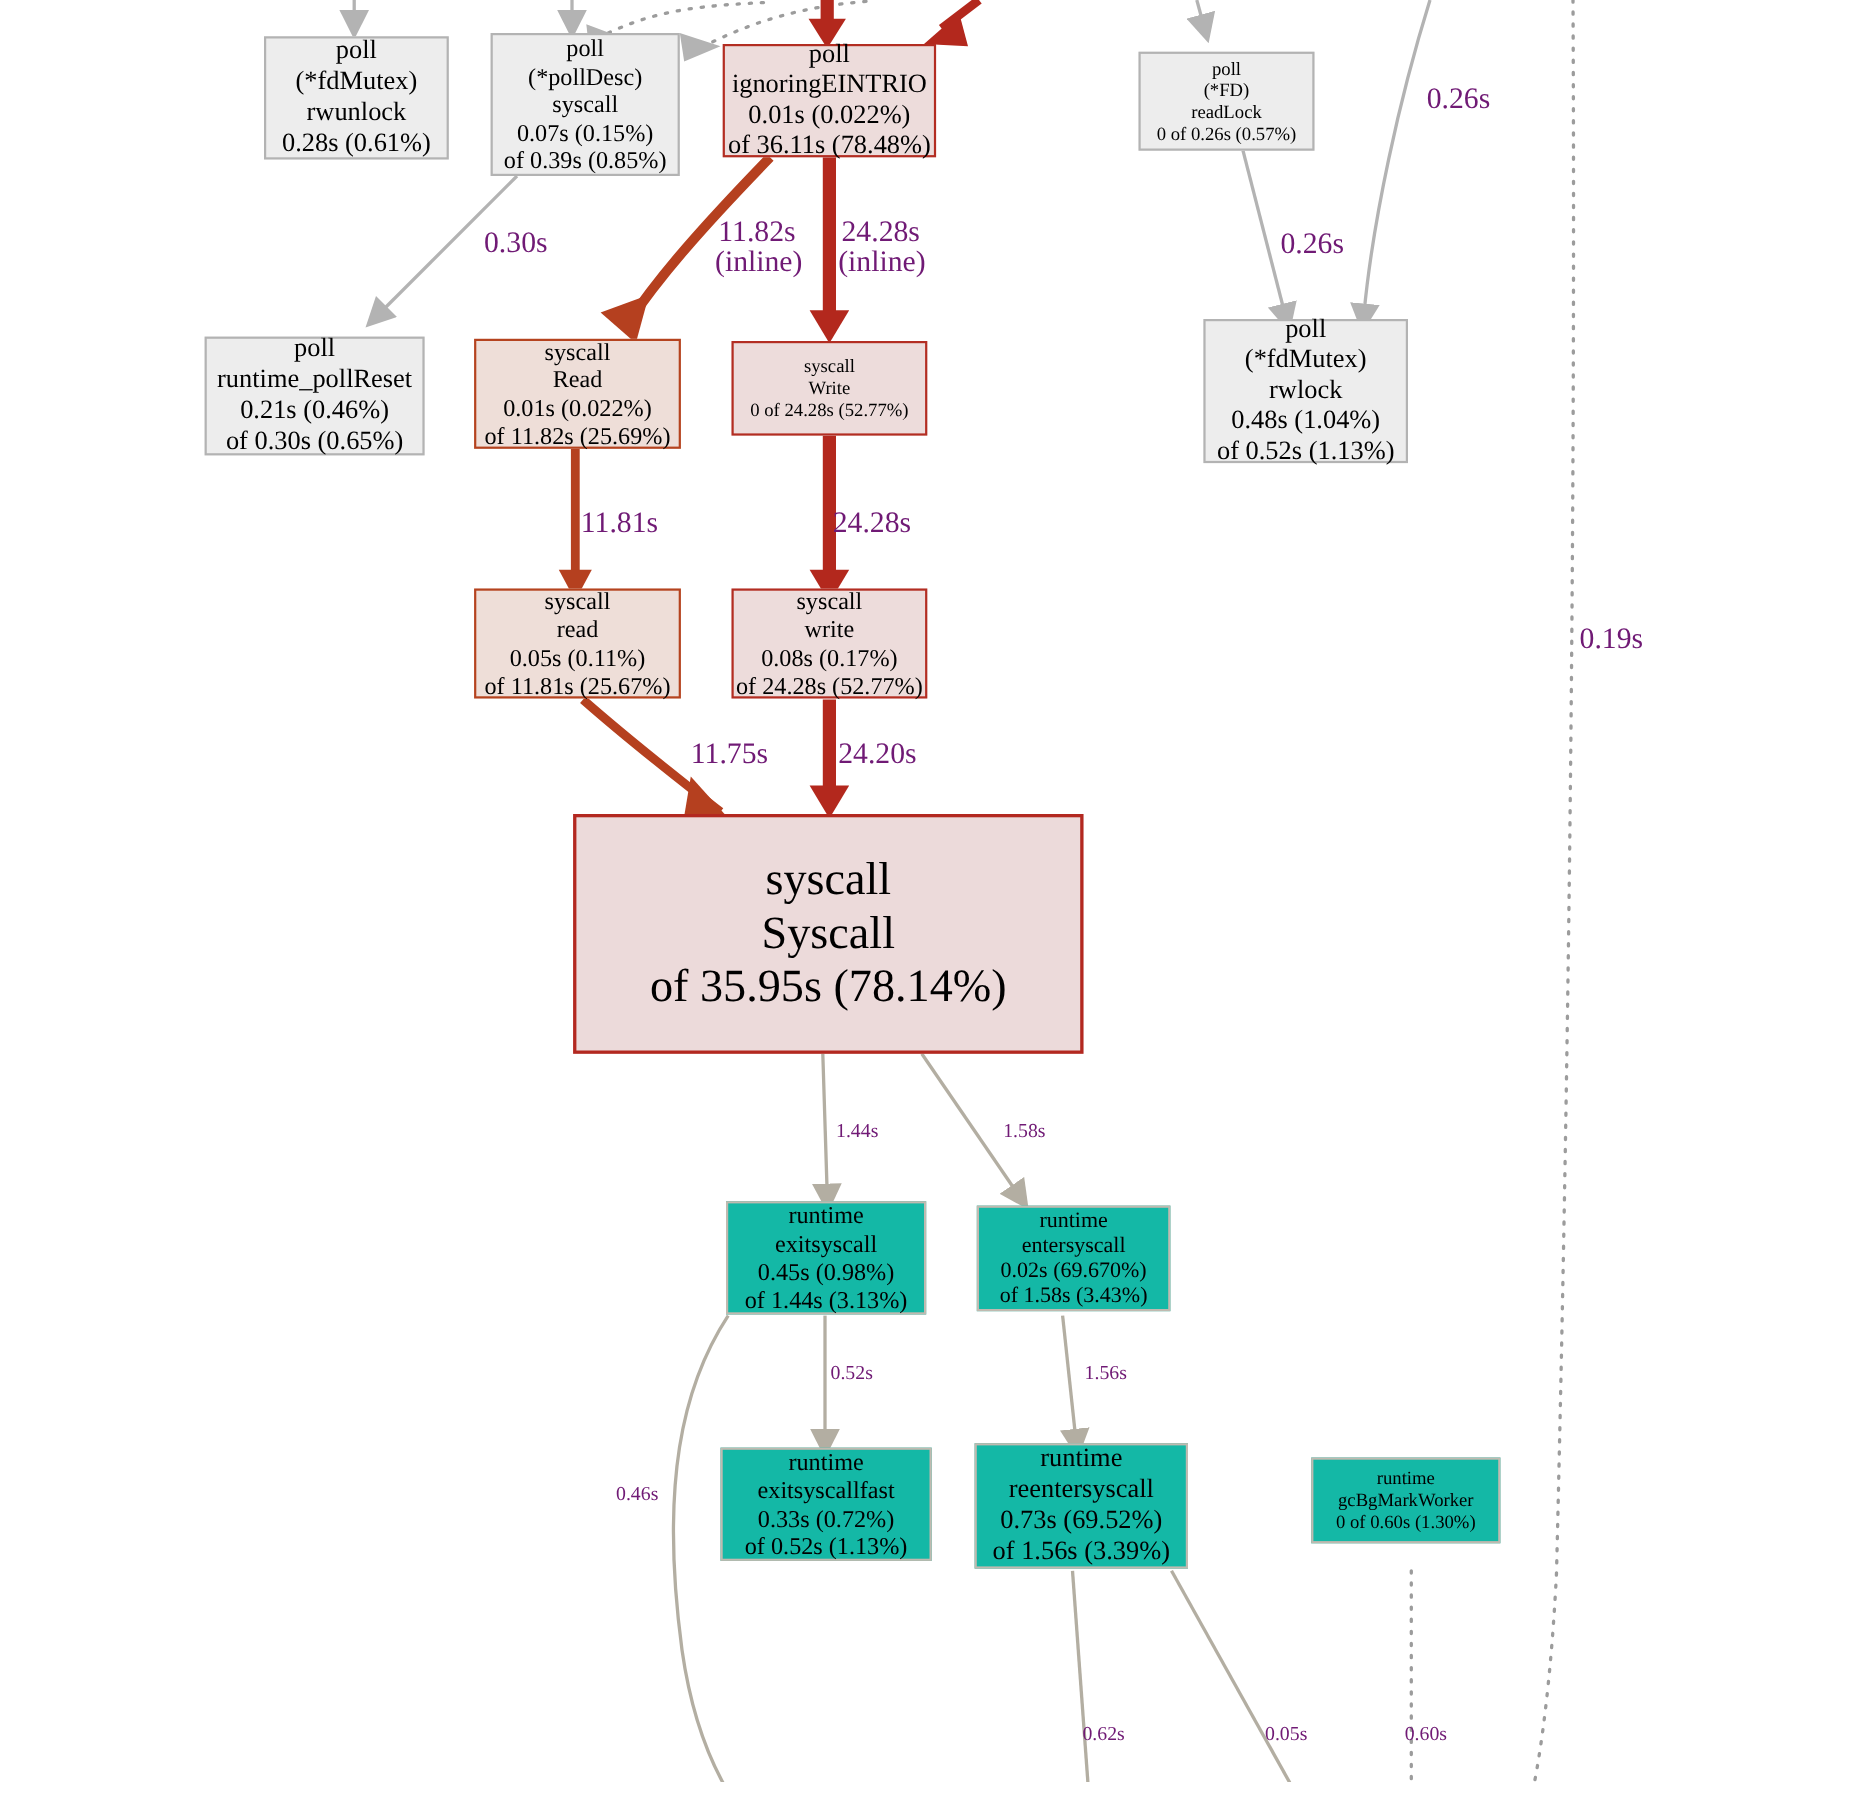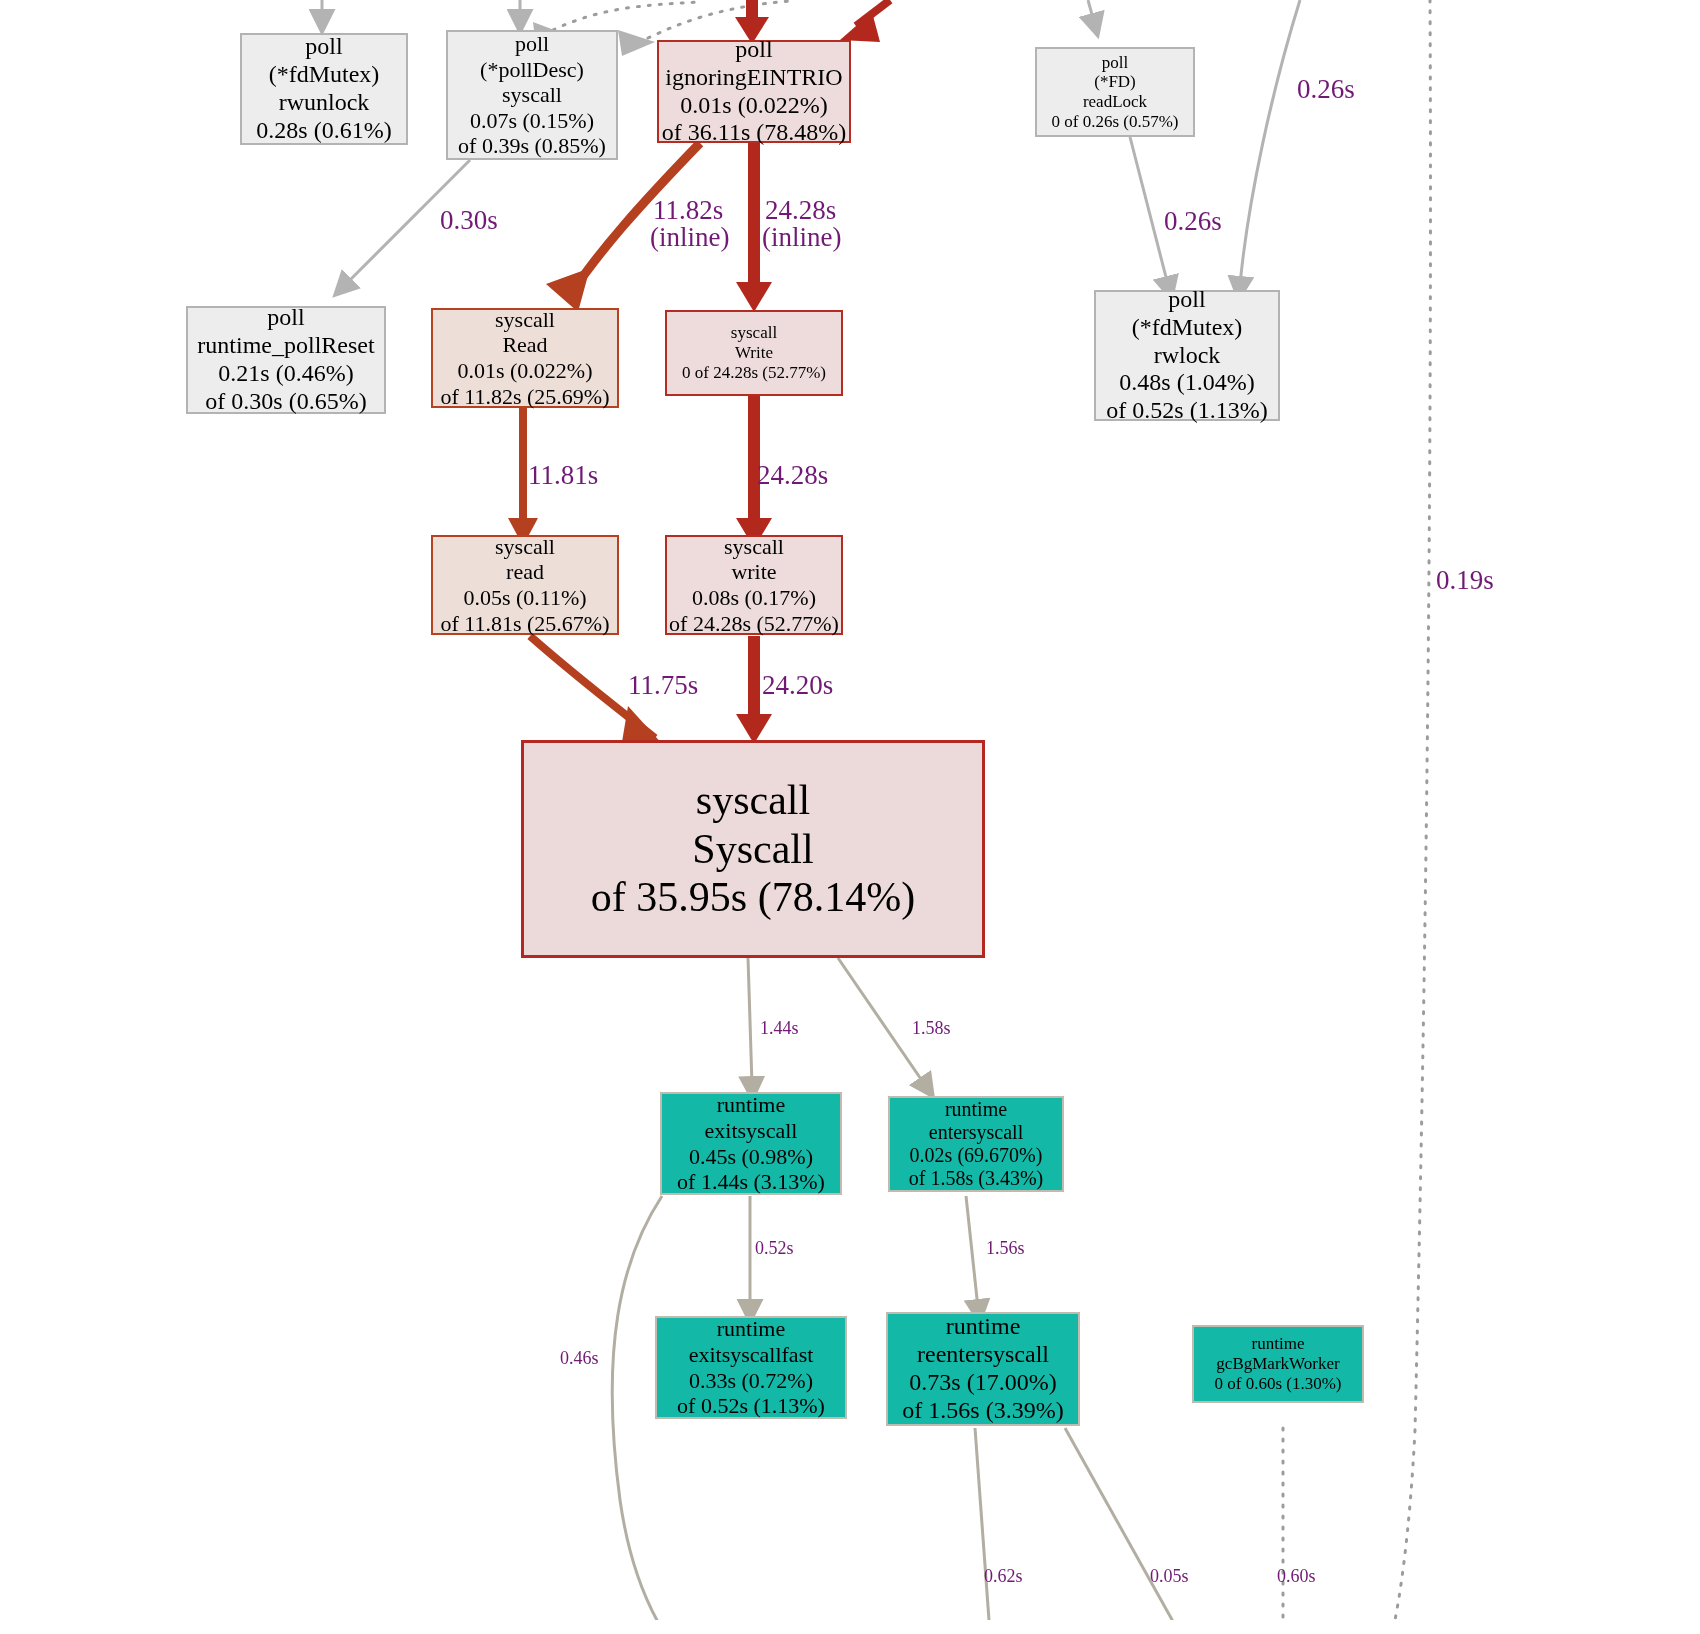--- a/index.html
+++ b/index.html
@@ -293,21 +293,21 @@
   <div class="node warm t15" style="left:655px; top:1316px; width:192px; height:103px;">
     <span class="ln">runtime</span>
     <span class="ln">exitsyscallfast</span>
     <span class="ln">0.33s (0.72%)</span>
     <span class="ln">of 0.52s (1.13%)</span>
   </div>
 
   <div class="node warm t16" style="left:886px; top:1312px; width:194px; height:114px;">
     <span class="ln">runtime</span>
     <span class="ln">reentersyscall</span>
-    <span class="ln">0.73s (17.00%)</span>
+    <span class="ln">0.73s (69.52%)</span>
     <span class="ln">of 1.56s (3.39%)</span>
   </div>
 
   <div class="node warm small" style="left:1192px; top:1325px; width:172px; height:78px;">
     <span class="ln">runtime</span>
     <span class="ln">gcBgMarkWorker</span>
     <span class="ln">0 of 0.60s (1.30%)</span>
   </div>
 
   <div class="edge-label t26" style="left:440px; top:205px;">0.30s</div>

